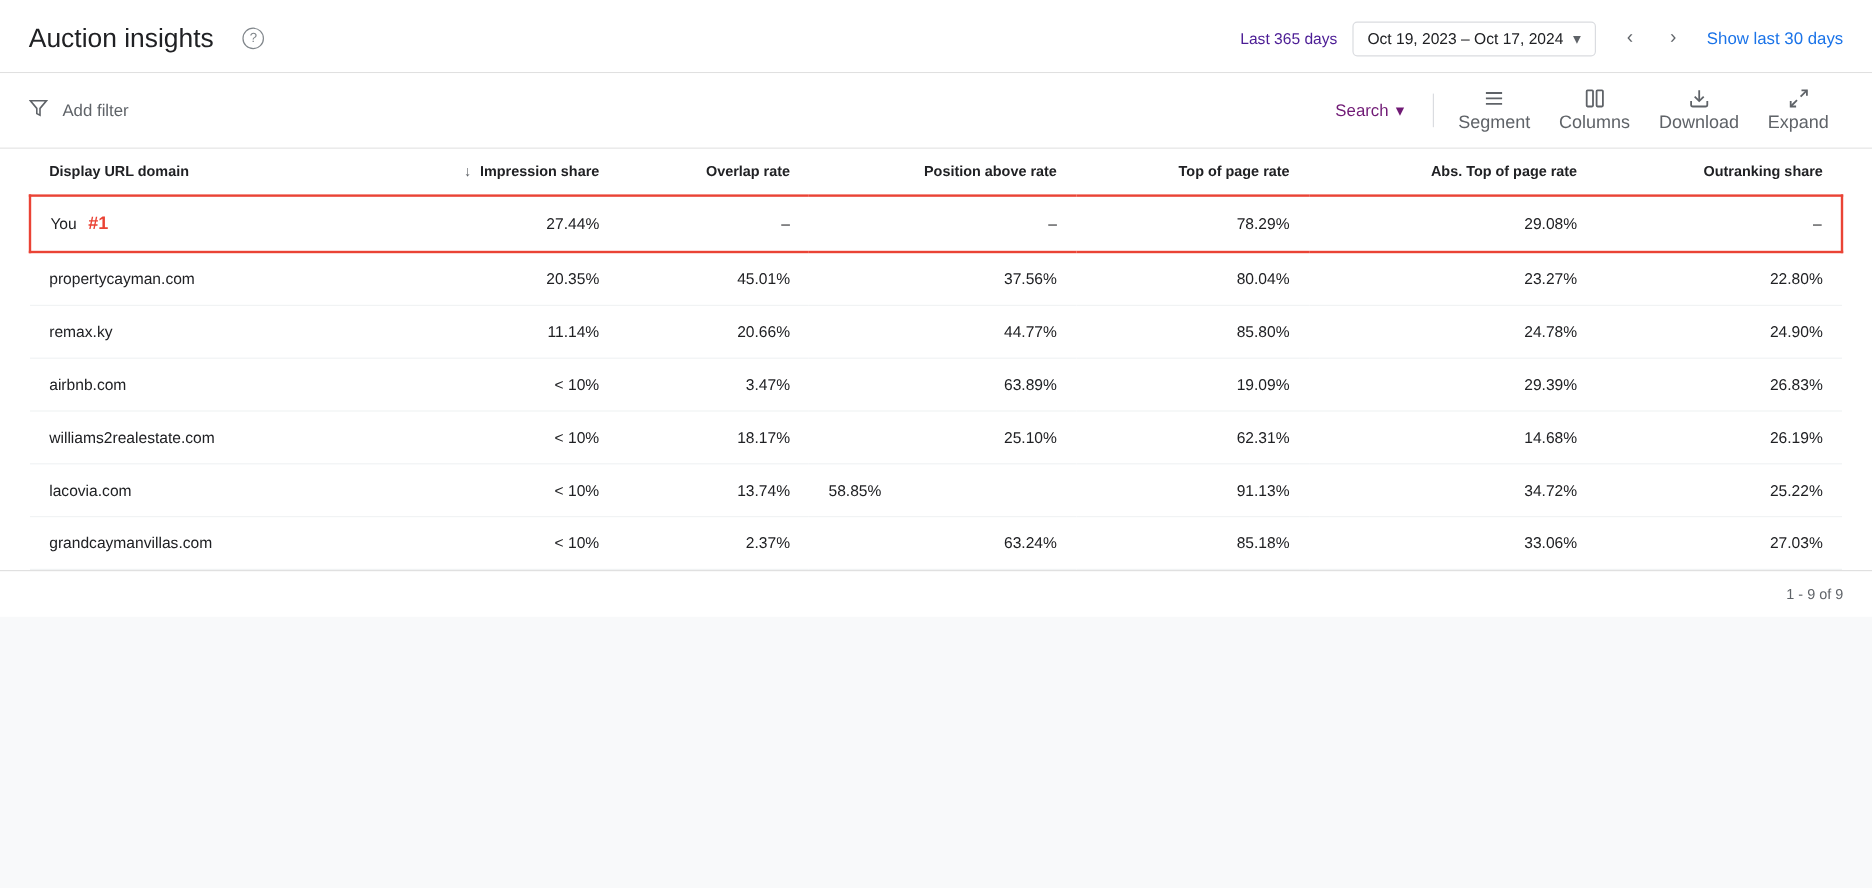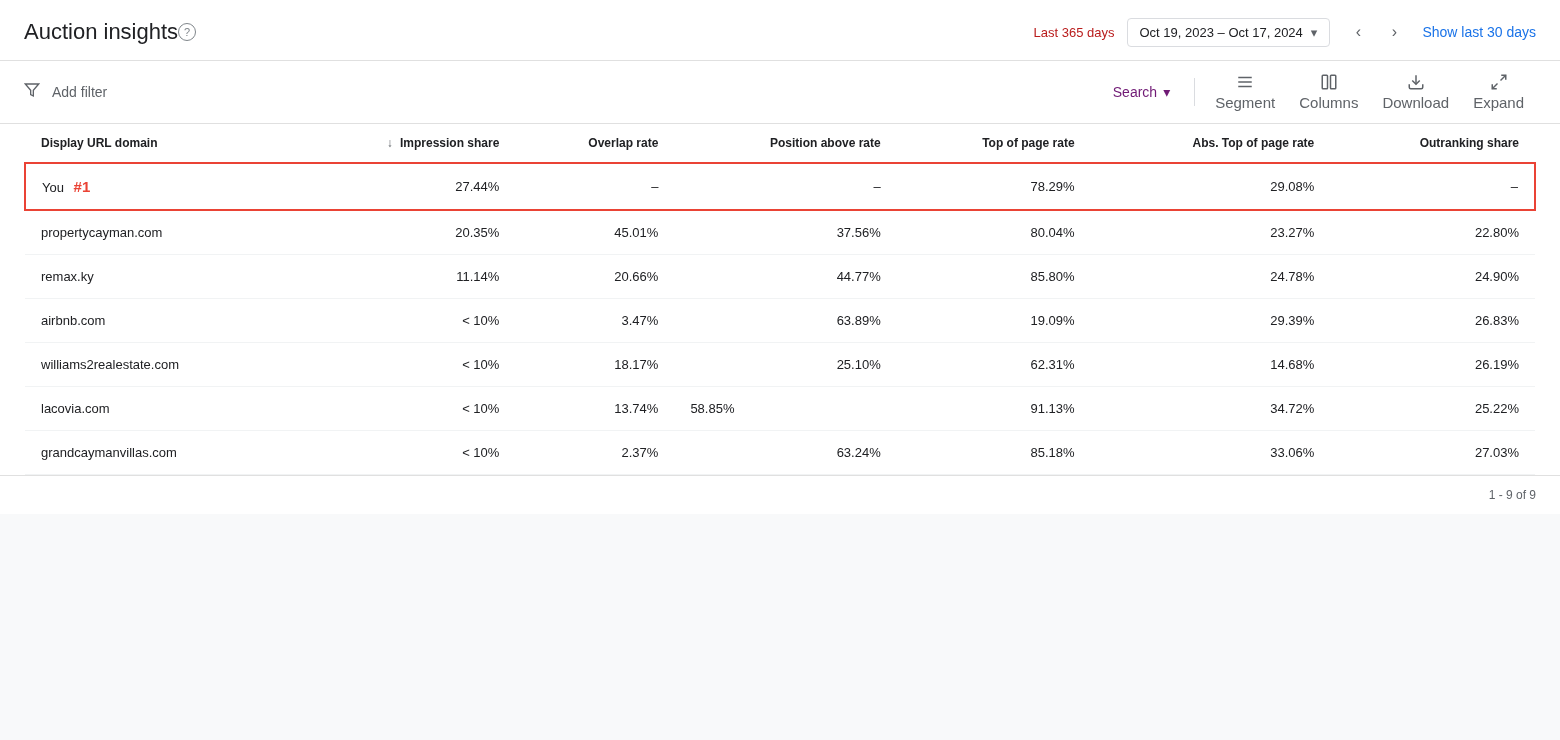--- a/index.html
+++ b/index.html
@@ -24,21 +24,21 @@
       align-items: center;
       justify-content: space-between;
       padding: 16px 24px 12px 24px;
       background: #fff;
       border-bottom: 1px solid #e0e0e0;
     }
 
     .header-left {
       display: flex;
       align-items: center;
-      gap: 0;
+      gap: 24px;
     }
 
     .header-title {
       font-size: 22px;
       font-weight: 400;
       color: #202124;
     }
 
     .help-icon {
       width: 18px;
@@ -53,21 +53,21 @@
       cursor: pointer;
     }
 
     .header-right {
       display: flex;
       align-items: center;
       gap: 12px;
     }
 
     .date-range-label {
-      color: #b91c1c;
+      color: #4c1d95;
       font-size: 13px;
     }
 
     .date-picker {
       display: flex;
       align-items: center;
       border: 1px solid #dadce0;
       border-radius: 4px;
       padding: 6px 12px;
       gap: 8px;

